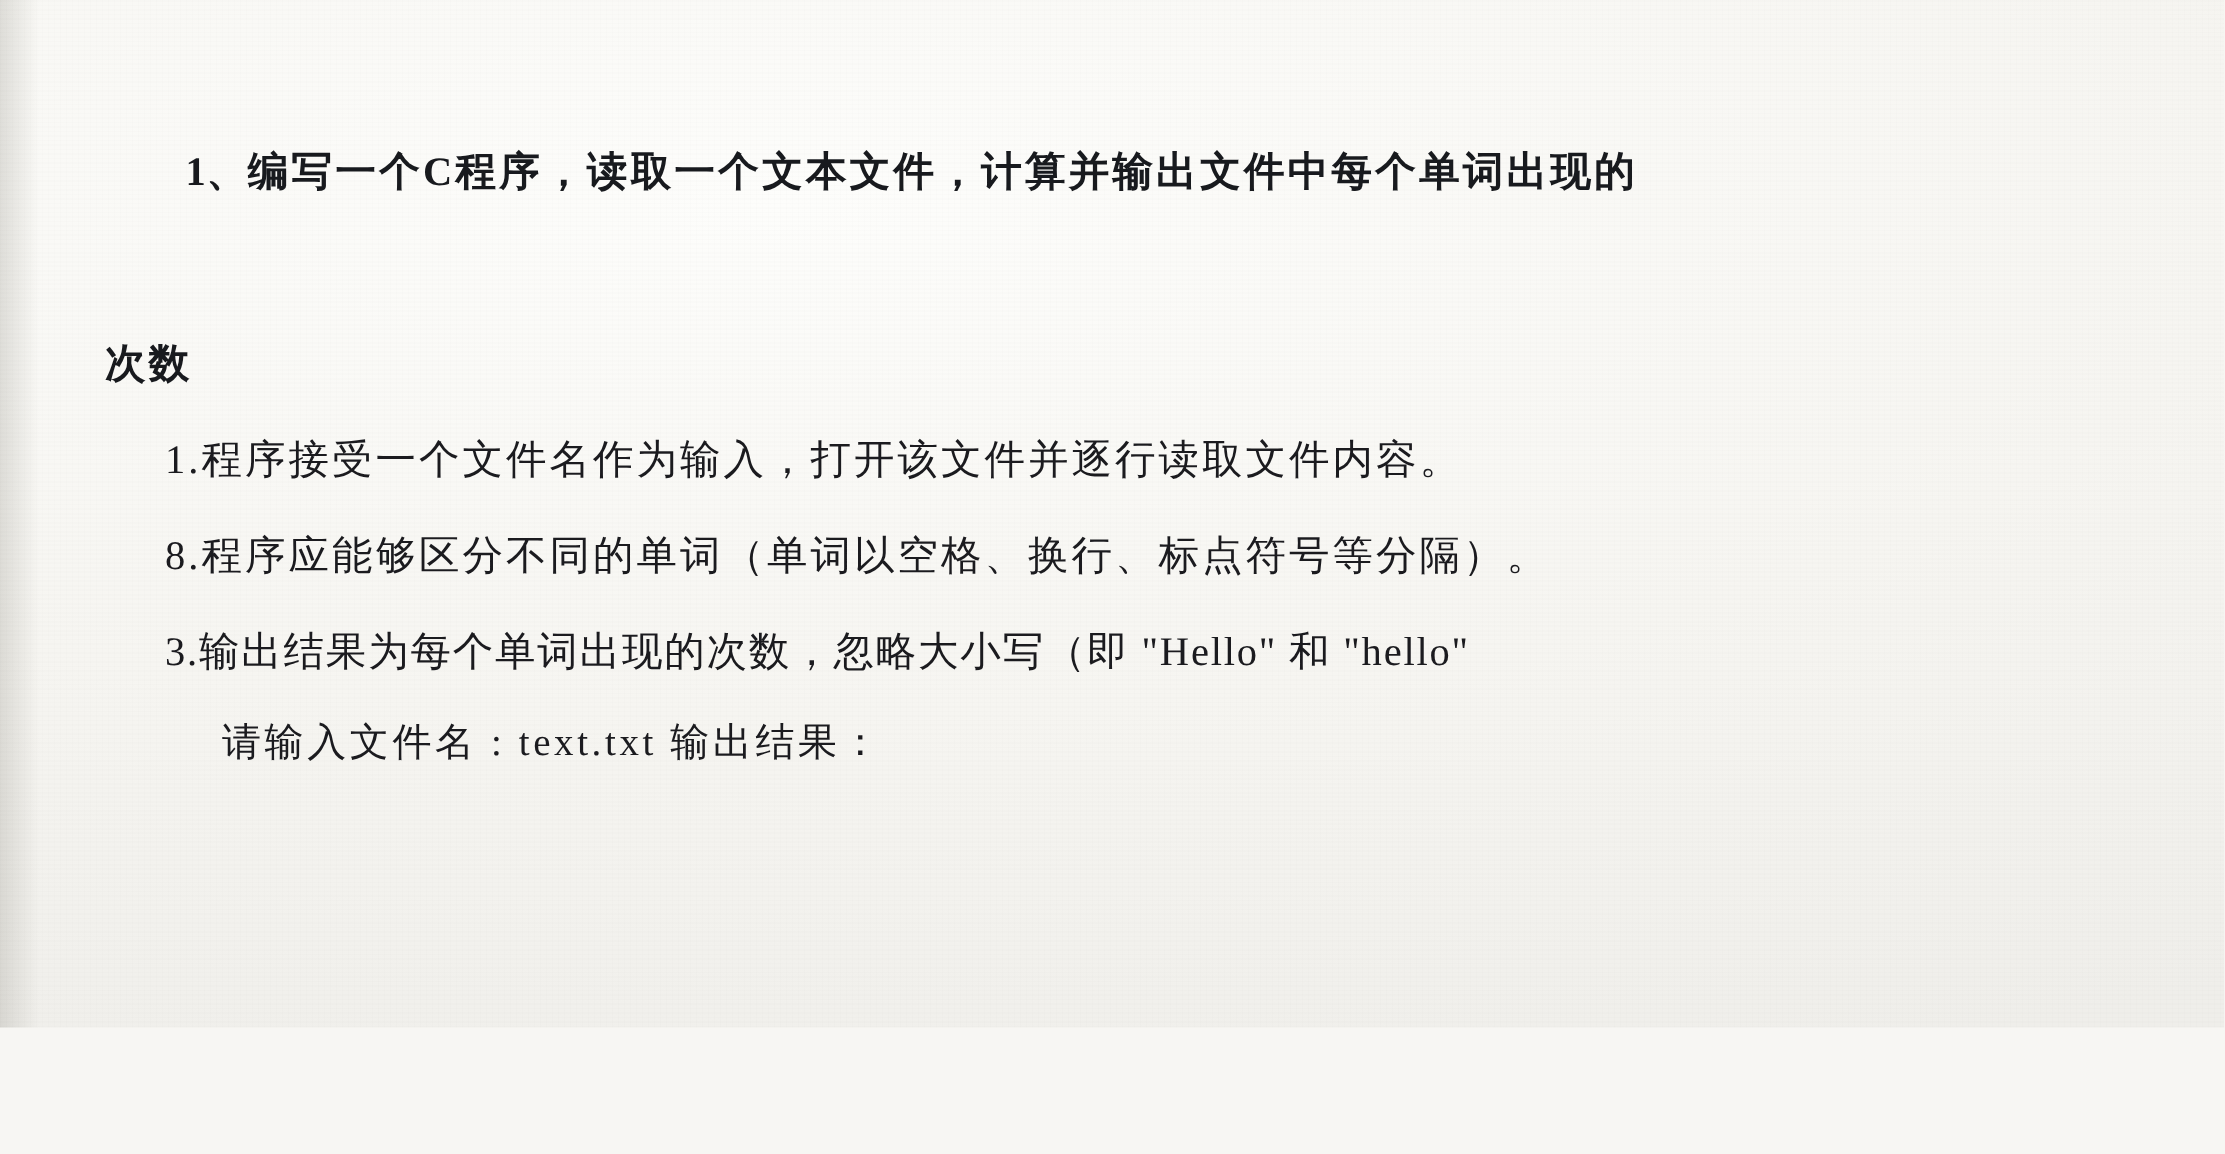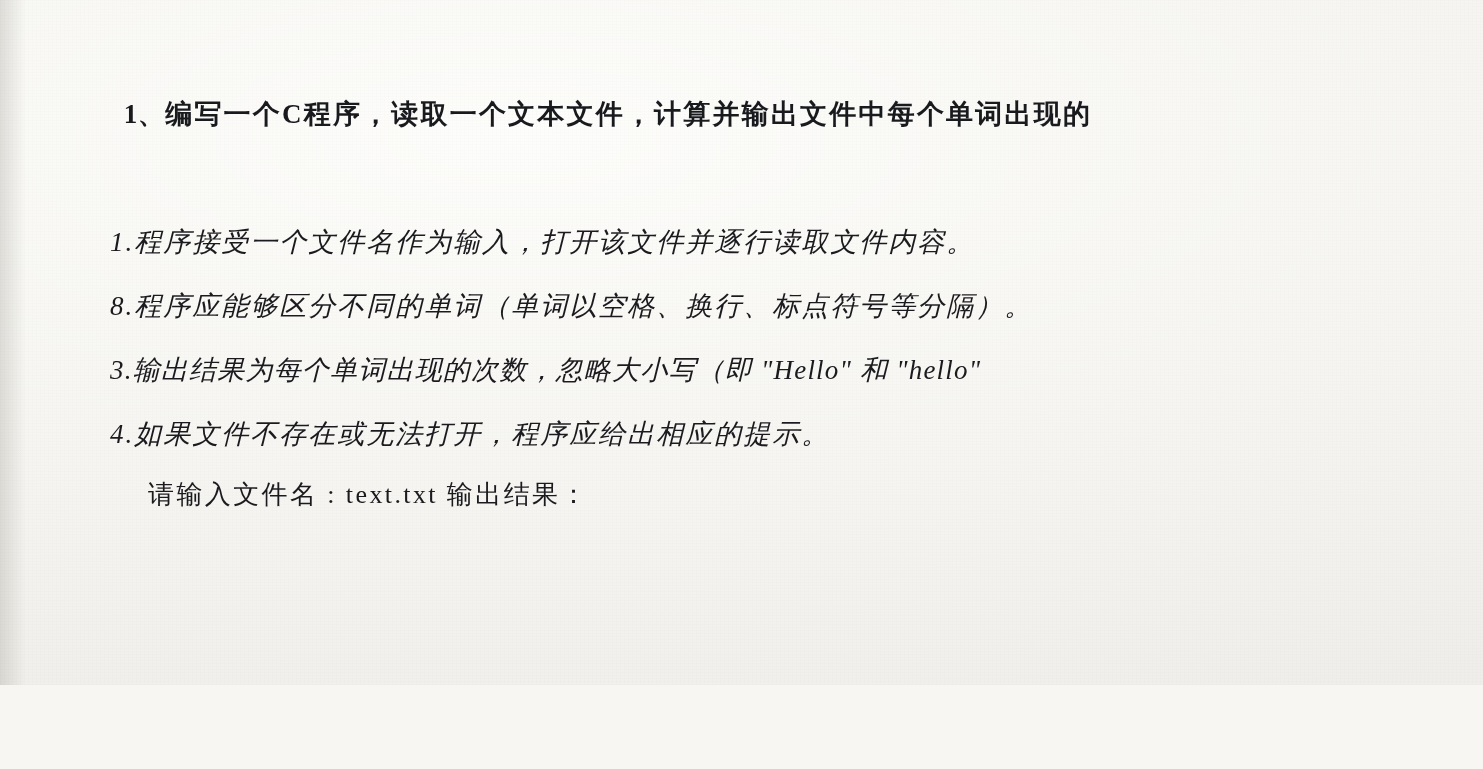--- a/index.html
+++ b/index.html
@@ -56,21 +56,21 @@
     white-space: pre;
     color: #181a1e;
   }
   .heading-line {
     font-weight: 700;
   }
   .heading-line .num {
     font-weight: 700;
     letter-spacing: 0.5px;
   }
-  .indent-1 { padding-left: 40px; font-style: italic; }
+  .indent-1 { padding-left: 40px; }
   .indent-0 { padding-left: 0px; }
 
   .req-line {
     font-size: 27px;
     line-height: 64px;
     letter-spacing: 2.0px;
     white-space: pre;
   }
 
   .sample-block {
@@ -90,26 +90,26 @@
 </head>
 <body>
 
 <div class="page">
   <div class="doc-body">
 
     <div class="line heading-line indent-0">
       <span class="num">1、</span><span>编写一个C程序，读取一个文本文件，计算并输出文件中每个单词出现的</span>
     </div>
 
+    <div class="line heading-line indent-0">次数</div>
 
 
     <div class="req-line indent-1">1.程序接受一个文件名作为输入，打开该文件并逐行读取文件内容。</div>
     <div class="req-line indent-1">8.程序应能够区分不同的单词（单词以空格、换行、标点符号等分隔）。</div>
     <div class="req-line indent-1 quoted">3.输出结果为每个单词出现的次数，忽略大小写（即 "Hello" 和 "hello"</div>
-    <div class="req-line indent-1">4.如果文件不存在或无法打开，程序应给出相应的提示。</div>
 
 
     <div class="sample-block">
       <div class="sample-line-head">请输入文件名 : text.txt 输出结果：</div>
 
     </div>
 
   </div>
 </div>
 

